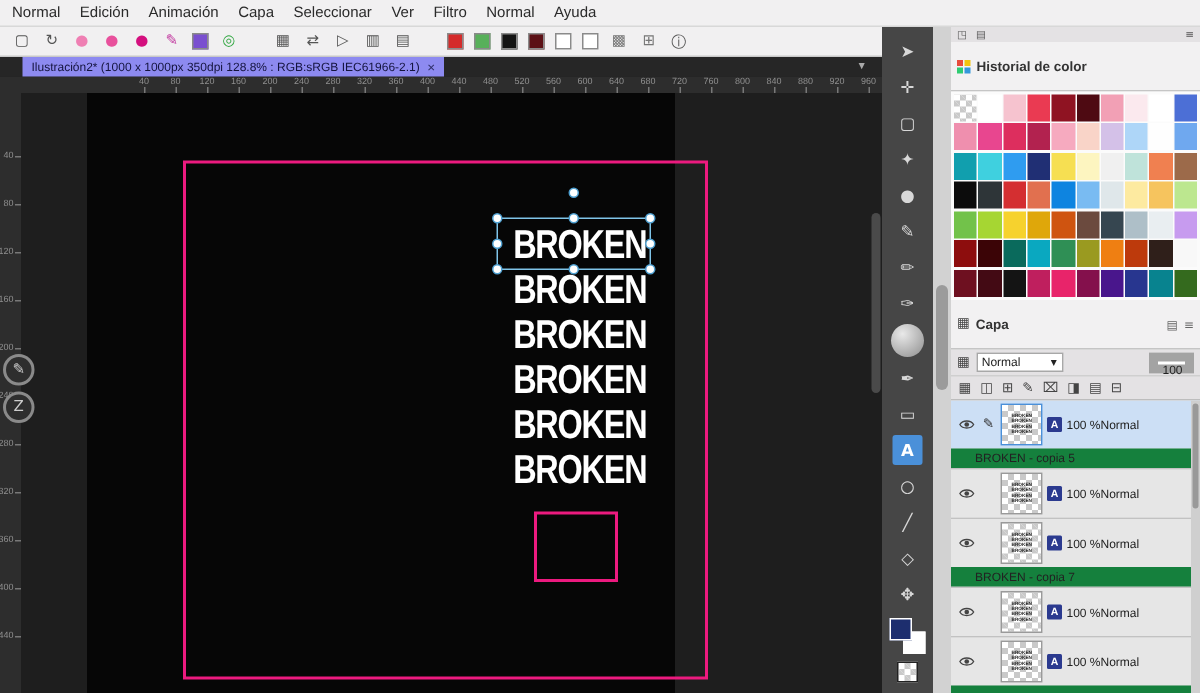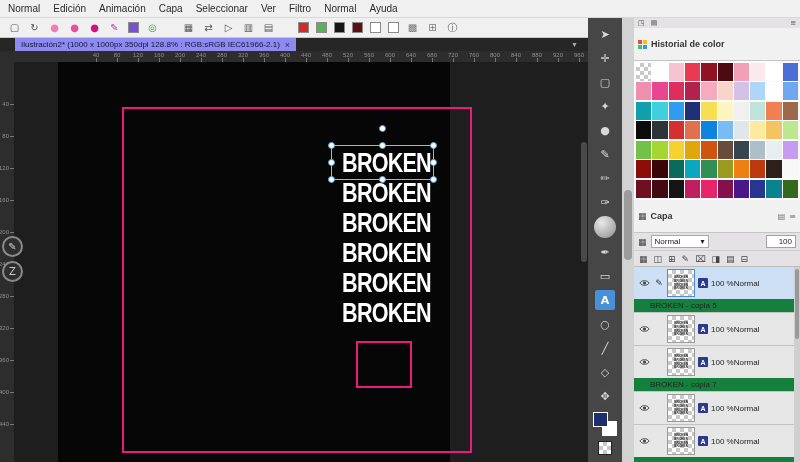--- a/index.html
+++ b/index.html
@@ -72,21 +72,21 @@
   .minibar .right{margin-left:auto}
   .panel-header{height:14px;display:flex;align-items:center;gap:4px;padding:16px 4px;background:#f2f1f2;border-bottom:1px solid #c5c5c5;font-size:9px;font-weight:bold;color:#333}
   .ch-icon{width:9px;height:9px;background-image:linear-gradient(#e74c3c,#e74c3c),linear-gradient(#f1c40f,#f1c40f),linear-gradient(#2ecc71,#2ecc71),linear-gradient(#3498db,#3498db);background-size:4px 4px;background-position:0 0,5px 0,0 5px,5px 5px;background-repeat:no-repeat}
   .hdr-icons{margin-left:auto;display:flex;gap:4px;font-size:8px;font-weight:normal;color:#666;font-family:"DejaVu Sans",sans-serif}
   .swatch-grid{display:grid;grid-template-columns:repeat(10,1fr);gap:1px;padding:2px;background:#fbfbfb;height:139px}
   .swatch{height:18px}
   .checker{background-color:#fff;background-image:linear-gradient(45deg,#c9c9c9 25%,transparent 25%,transparent 75%,#c9c9c9 75%),linear-gradient(45deg,#c9c9c9 25%,transparent 25%,transparent 75%,#c9c9c9 75%);background-position:0 0,4px 4px;background-size:8px 8px}
 
   .lp-row1{height:18px;display:flex;align-items:center;gap:4px;padding:0 4px;border-bottom:1px solid #cfcfcf}
   .lp-combo{width:58px;height:13px;background:#fff;border:1px solid #a8a8a8;display:flex;align-items:center;justify-content:space-between;padding:0 3px;font-size:8px}
-  .lp-opacity{margin-left:auto;width:30px;height:13px;background:#fff;border:1px solid #a3a3a3;text-align:right;padding:1px 3px;font-size:8px}
+  .lp-opacity{margin-left:auto;width:30px;height:13px;background:#fff;border:6px solid #a3a3a3;text-align:right;padding:1px 3px;font-size:8px}
   .lp-row2{height:16px;display:flex;align-items:center;gap:6px;padding:0 5px;border-bottom:1px solid #bdbdbd}
   .lp-icon{font-size:9px;color:#444;font-family:"DejaVu Sans",sans-serif}
 
   .layer-list{position:relative;height:256px;background:#dcdcdc;overflow:hidden}
   .layer-item{border-bottom:1px solid #c2c2c2}
   .layer-main{height:32px;display:flex;align-items:center;gap:3px;padding:0 3px;background:#e6e6e6}
   .layer-item.selected .layer-main{background:#ccdff5}
   .eye{width:14px;display:flex;justify-content:center}
   .edit-pen{width:10px;font-size:9px;color:#333;font-family:"DejaVu Sans",sans-serif;text-align:center}
   .thumb{position:relative;width:28px;height:28px;border:1px solid #9a9a9a;overflow:hidden;display:flex;align-items:center;justify-content:center}

